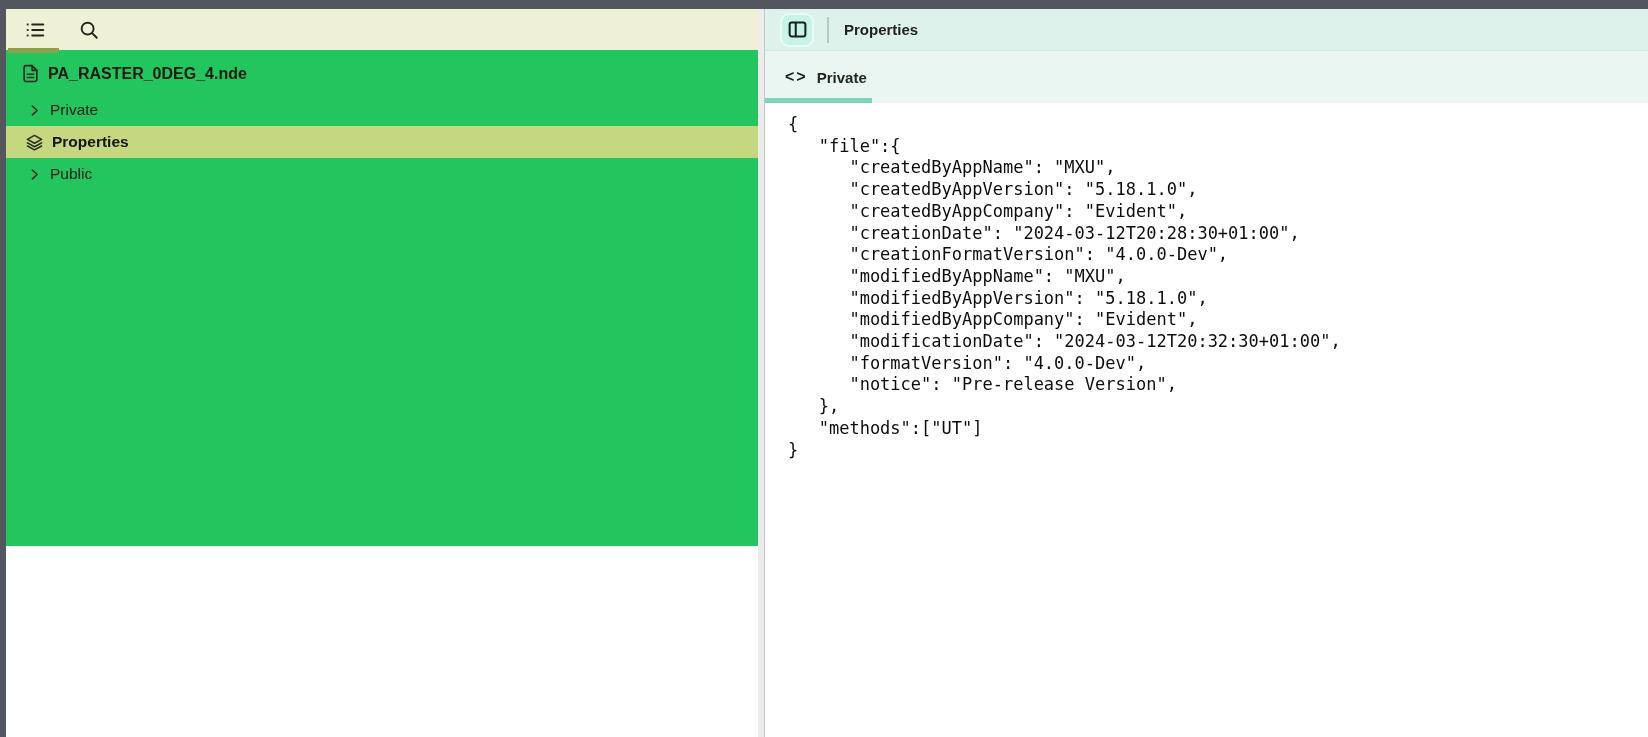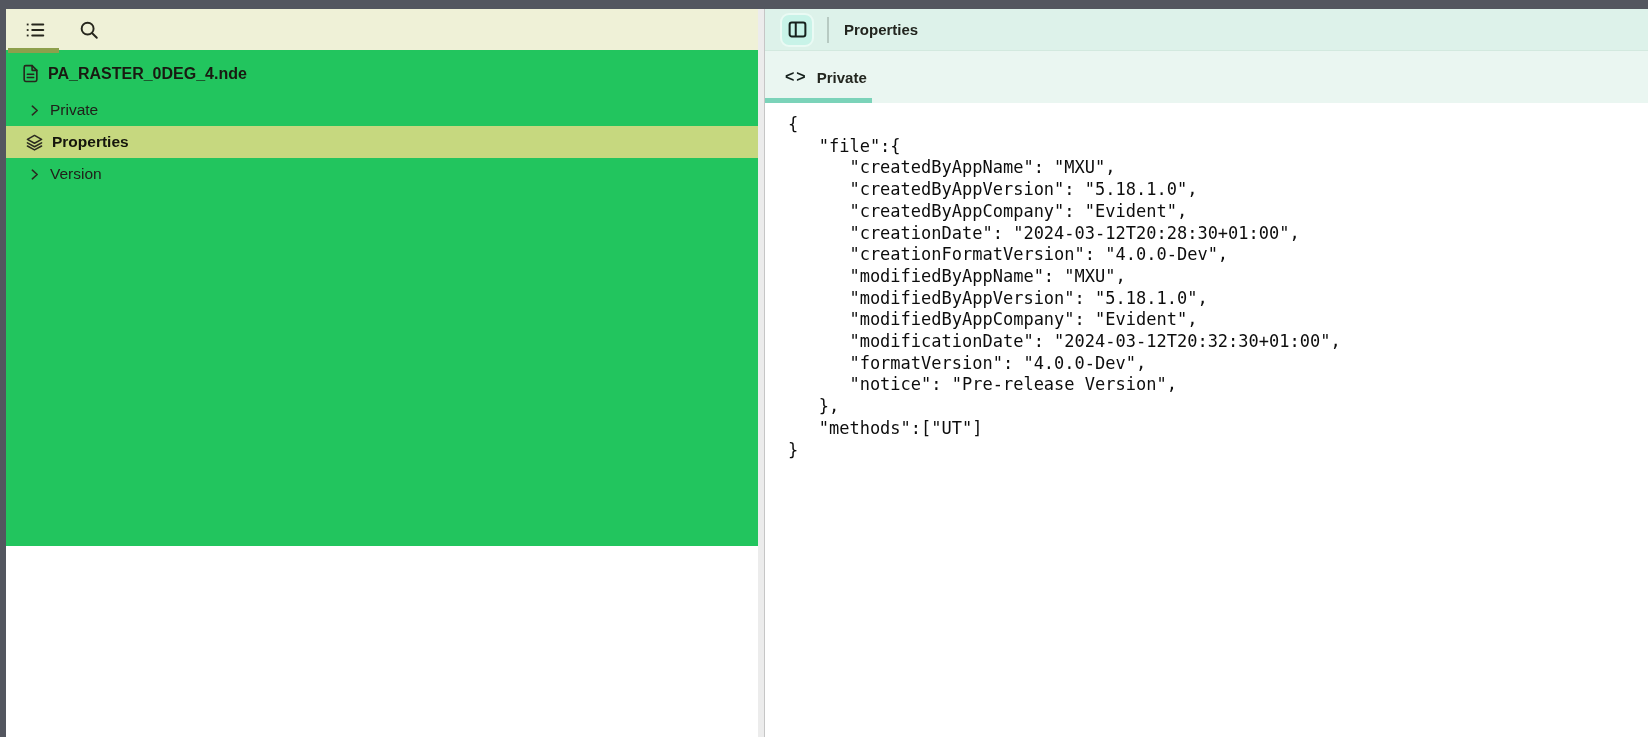--- a/index.html
+++ b/index.html
@@ -157,21 +157,21 @@
         </svg>
       </span>
       <span>Properties</span>
     </div>
     <div class="tree-row">
       <span class="glyph">
         <svg width="13" height="13" viewBox="0 0 24 24" fill="none" stroke="currentColor" stroke-width="3" stroke-linecap="round" stroke-linejoin="round">
           <polyline points="8 4 17 12 8 20"></polyline>
         </svg>
       </span>
-      <span>Version</span>
+      <span>Public</span>
     </div>
   </div>
 </div>
 
 <div class="splitter"></div>
 
 <div class="right-panel">
   <div class="rp-topbar">
     <button class="toggle-btn">
       <span>

